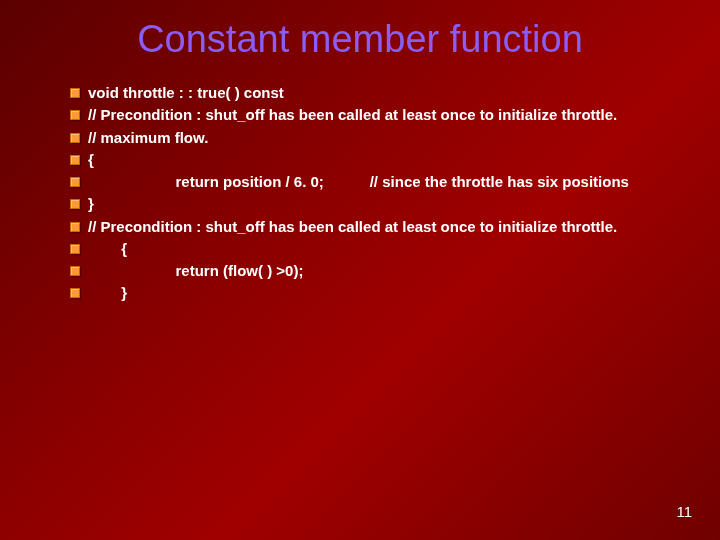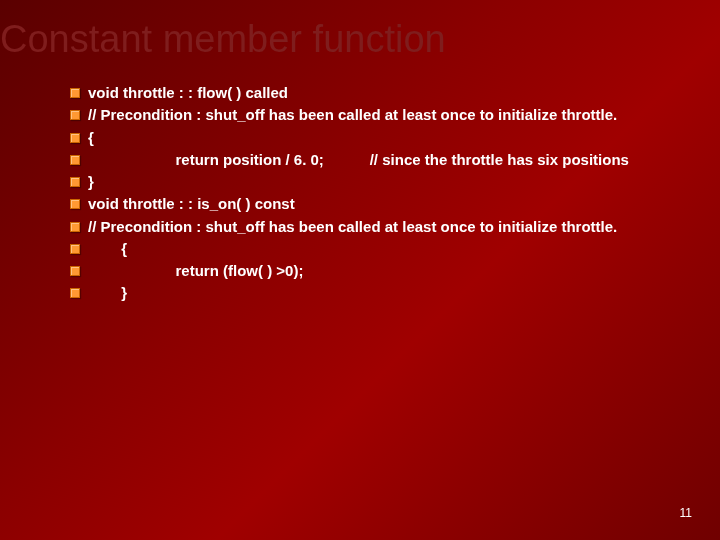--- a/index.html
+++ b/index.html
@@ -6,22 +6,23 @@
   body {
     width: 720px;
     height: 540px;
     background: linear-gradient(135deg, #5a0000 0%, #8b0000 40%, #a00000 60%, #700000 100%);
     font-family: Arial, sans-serif;
     color: #ffffff;
     overflow: hidden;
     position: relative;
   }
   .title {
+    text-align: center;
     font-size: 38px;
-    color: #7f1d1d;
+    color: #8b5cf6;
     font-weight: normal;
     padding-top: 18px;
     padding-bottom: 22px;
     font-family: Arial, sans-serif;
   }
   .content {
     padding-left: 70px;
     padding-right: 30px;
   }
   .line {
@@ -43,53 +44,53 @@
   .txt {
     font-size: 15px;
     font-weight: bold;
     color: #ffffff;
     flex: 1;
   }
   .page-num {
     position: absolute;
     bottom: 20px;
     right: 28px;
-    font-size: 12px;
+    font-size: 15px;
     color: #ffffff;
   }
 </style>
 </head>
 <body>
 
 <h1 class="title">Constant member function</h1>
 
 <div class="content">
   <div class="line">
       <span class="bullet"></span>
-      <span class="txt">void  throttle : : flow( ) called</span>
+      <span class="txt">void  throttle : : true( ) const</span>
     </div>
   <div class="line">
       <span class="bullet"></span>
       <span class="txt">//  Precondition : shut_off has been called at least once to initialize throttle.</span>
+    </div>
+  <div class="line">
+      <span class="bullet"></span>
+      <span class="txt">//  maximum flow.</span>
     </div>
   <div class="line">
       <span class="bullet"></span>
       <span class="txt">{</span>
     </div>
   <div class="line">
       <span class="bullet"></span>
       <span class="txt">&nbsp;&nbsp;&nbsp;&nbsp;&nbsp;&nbsp;&nbsp;&nbsp;&nbsp;&nbsp;&nbsp;&nbsp;&nbsp;&nbsp;&nbsp;&nbsp;&nbsp;&nbsp;&nbsp;&nbsp;&nbsp;return position / 6. 0;&nbsp;&nbsp;&nbsp;&nbsp;&nbsp;&nbsp;&nbsp;&nbsp;&nbsp;&nbsp;&nbsp;// since the throttle has six positions</span>
     </div>
   <div class="line">
       <span class="bullet"></span>
       <span class="txt">}</span>
-    </div>
-  <div class="line">
-      <span class="bullet"></span>
-      <span class="txt">void  throttle : : is_on( ) const</span>
     </div>
   <div class="line">
       <span class="bullet"></span>
       <span class="txt">//  Precondition : shut_off has been called at least once to initialize throttle.</span>
     </div>
   <div class="line">
       <span class="bullet"></span>
       <span class="txt">&nbsp;&nbsp;&nbsp;&nbsp;&nbsp;&nbsp;&nbsp;&nbsp;{</span>
     </div>
   <div class="line">

